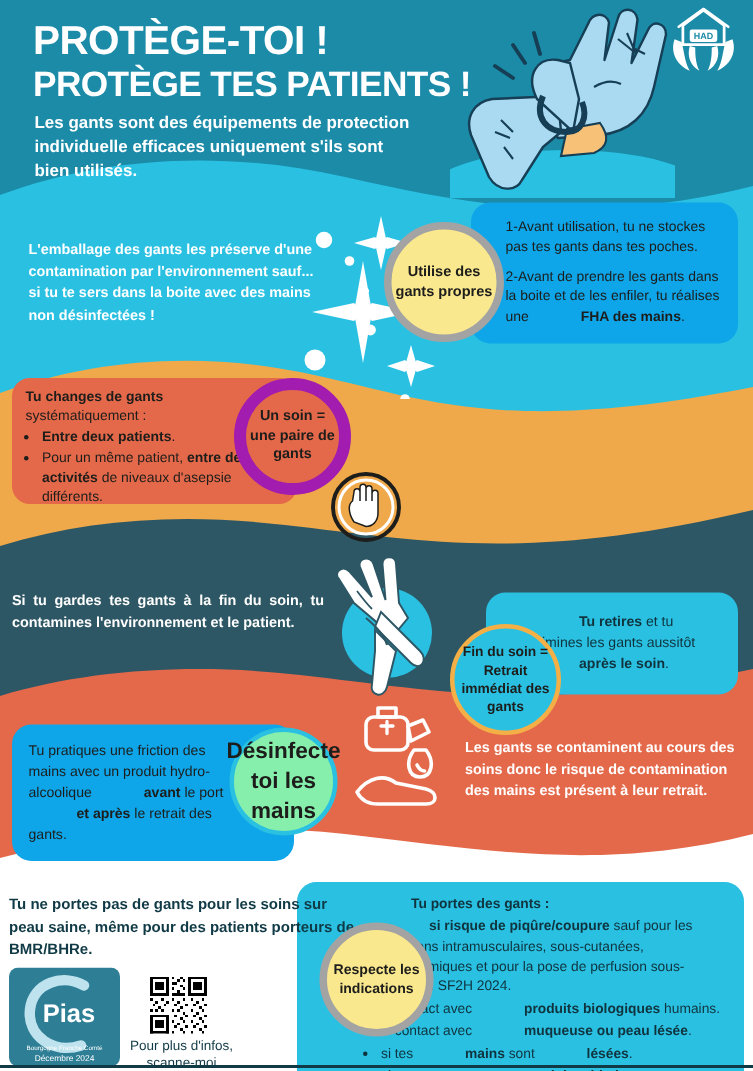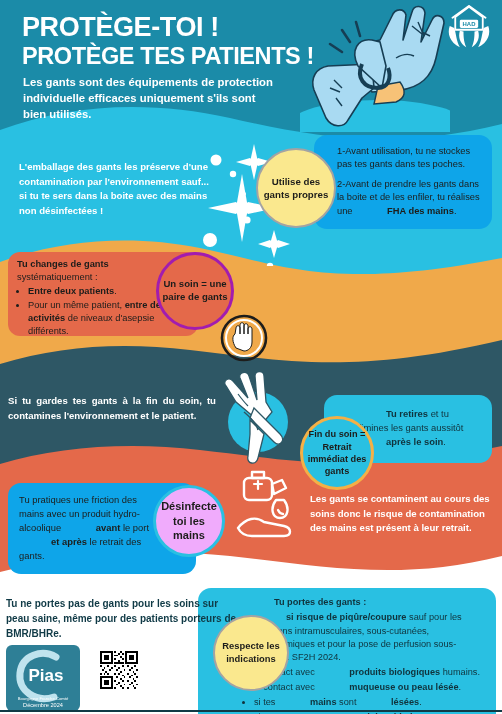--- a/index.html
+++ b/index.html
@@ -28,22 +28,22 @@
   
   .card{position:absolute;z-index:22;border-radius:13px;box-sizing:border-box;}
   .card-yellow{background:#0ea5e9;color:#1d1d1b;}
   .card-cyan{background:#29C0E2;color:#10333d;}
   .card p{margin:0 0 6px 0;}
   .card p:last-child{margin-bottom:0;}
   .card b{font-weight:bold;padding-left:32px;}
 
   
   .badge{position:absolute;border-radius:50%;display:flex;align-items:center;justify-content:center;text-align:center;font-weight:bold;color:#1d1d1b;z-index:28;box-sizing:border-box;line-height:1.35;}
-  .badge-yellow{background:#FAE88E;border:2px solid #a3a3a3;}
-  .badge-red{background:#E4694A;border:3px solid #a21caf;}
+  .badge-yellow{background:#FAE88E;border:5px solid #a3a3a3;}
+  .badge-red{background:#E4694A;border:8px solid #a21caf;}
   .badge-cyan{background:#29C0E2;border:3px solid #F4B046;}
 
   
   #red-box{position:absolute;left:8px;top:252px;width:190px;height:84px;background:#E4694A;border-radius:12px;z-index:21;}
   #red-box-txt{position:absolute;left:17px;top:258px;width:166px;z-index:24;font-size:9.3px;color:#1d1d1b;line-height:1.42;}
   #red-box-txt ul{margin:1px 0 0 0;padding-left:11px;}
   #red-box-txt li{margin-bottom:0px;}
 
   
   .blist{margin:2px 0 0 0;padding-left:12px;}
@@ -184,21 +184,21 @@
   </div>
 
   <div class="badge badge-cyan" style="left:300px;top:416px;width:74px;height:74px;font-size:9.2px;justify-content:center;">
     <span>Fin du soin = Retrait immédiat des gants</span>
   </div>
 
   <div class="card card-yellow" style="left:8px;top:483px;width:188px;padding:10px 34px 11px 11px;font-size:9.4px;line-height:1.48;">
     <p><span>Tu pratiques une friction des mains avec un produit hydro-alcoolique </span><b>avant</b><span> le port </span><b>et après</b><span> le retrait des gants.</span></p>
   </div>
 
-  <div class="badge badge-cyan" style="left:153px;top:485px;width:72px;height:72px;font-size:11px;background:#f0abfc;border-color:#29C0E2;">
+  <div class="badge badge-cyan" style="left:153px;top:485px;width:72px;height:72px;font-size:15px;background:#86efac;border-color:#29C0E2;">
     <span>Désinfecte toi les mains</span>
   </div>
 
   <svg class="illus" style="left:234px;top:470px;width:76px;height:74px;" viewBox="0 0 76 74">
     <g fill="none" stroke="#fff" stroke-width="2.4" stroke-linejoin="round" stroke-linecap="round">
       <rect x="10" y="8" width="28" height="22" rx="5"></rect>
       <path d="M18 2 L30 2 L30 8 L18 8 Z"></path>
       <path d="M38 14 L48 10 L52 18 L40 24 Z"></path>
       <path d="M20 14 L28 14 M24 11 L24 19" stroke-width="2.2"></path>
       <path d="M42 30 C36 38 38 48 46 48 C54 48 56 38 50 30 Z"></path>
@@ -309,15 +309,19 @@
         <rect x="16" y="18" width="1" height="1"></rect>
       <rect x="18" y="19" width="1" height="1"></rect>
         <rect x="20" y="18" width="1" height="1"></rect>
       <rect x="15" y="20" width="1" height="1"></rect>
         <rect x="19" y="20" width="1" height="1"></rect>
       <rect x="8" y="2" width="1" height="1"></rect>
         <rect x="11" y="0" width="1" height="1"></rect>
     </g>
   </svg>
 
+  <div id="qr-cap">
+    <div>Pour plus d'infos,</div>
+    <div>scanne-moi</div>
+  </div>
 
   <div id="footer-rule"></div>
 </div>
 
 </body></html>

